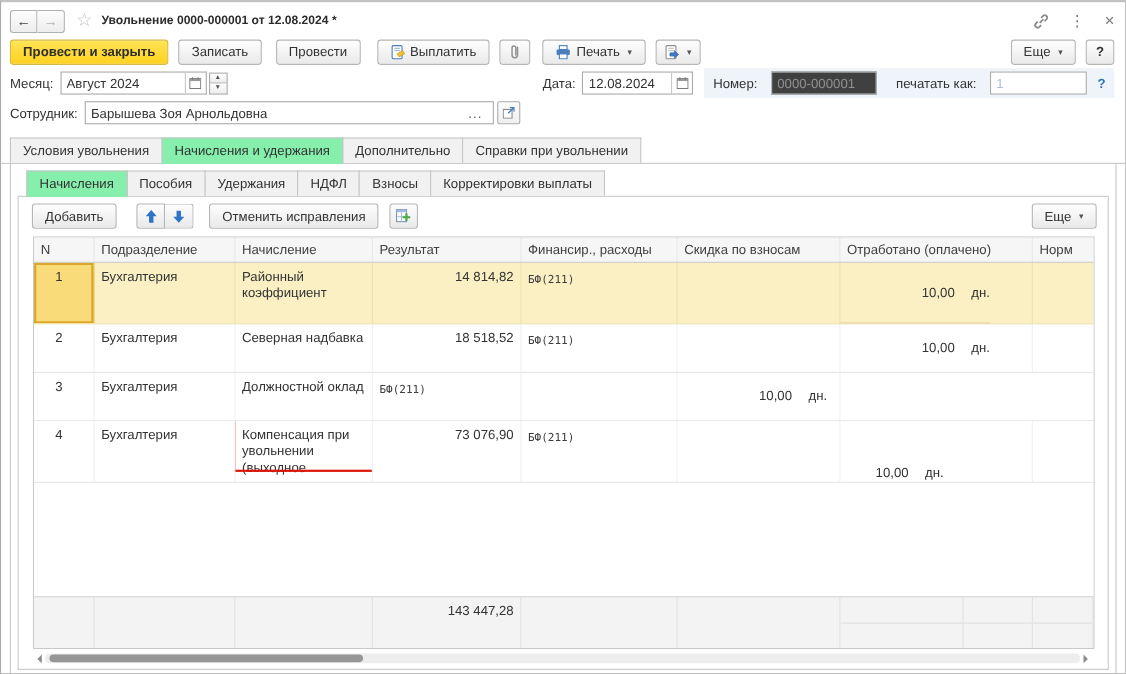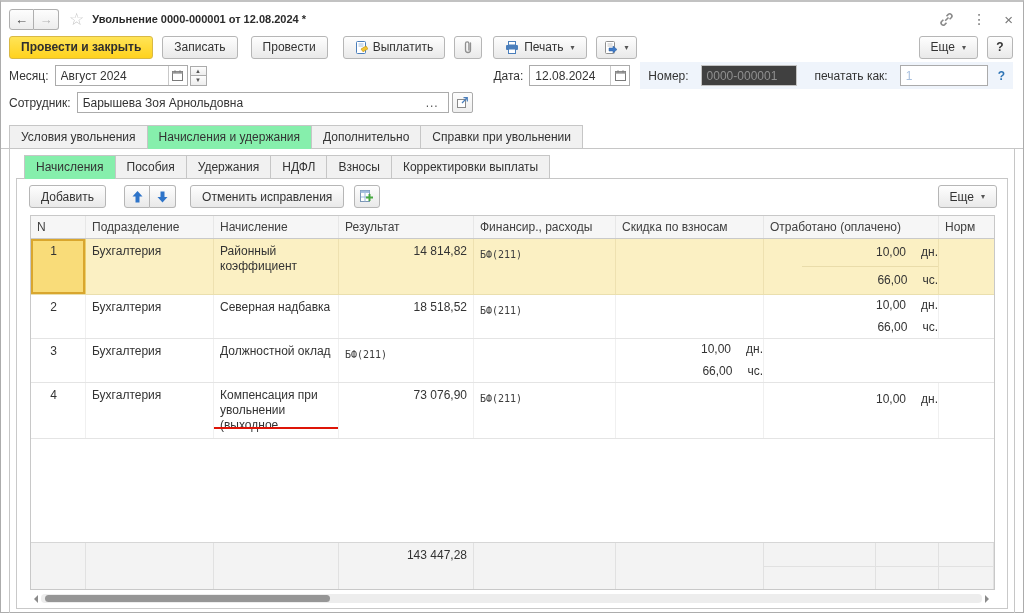--- a/index.html
+++ b/index.html
@@ -75,21 +75,21 @@
   
   .tbl { margin:2px 12px 0 13px; border:1px solid #C8C8C8; width:965px; font-size:12px; }
   .trow { display:grid; grid-template-columns:55px 128px 125px 135px 142px 148px 175px 1fr; }
   .thead { background:#F6F6F6; border-bottom:1px solid #C9C9C9; color:#404040; height:23px; }
   .thead .cell { padding-top:4px; }
   .cell { padding:5px 6px 0; border-right:1px solid rgba(0,0,0,.06); overflow:hidden; line-height:15px; }
   .cell:last-child { border-right:none; }
   .c-num { text-align:right; padding-right:28px; }
   .c-result { text-align:right; }
   .c-fin { font-family:"DejaVu Sans Mono","Liberation Mono",monospace; font-size:10px; padding-top:8px; color:#3D3D3D; }
-  .worked { padding:0; display:flex; flex-direction:column;align-items:flex-end; }
+  .worked { padding:0; display:flex; flex-direction:row; }
   .wline { flex:1; display:grid; grid-template-columns:112px 1fr; align-items:center; }
   .wline .wv { text-align:right; padding-right:8px; }
   .wline .wu { padding-left:7px; }
   .brow { border-bottom:1px solid #E4E4E4; background:#fff; }
   .r1 { height:56px; } .r2 { height:44px; } .r3 { height:44px; } .r4 { height:56px; }
   .r4 .wline { flex:0 0 24px; grid-template-columns:70px 1fr; align-items:end; padding-bottom:0; }
   .r4 .wline .wv, .r4 .wline .wu { padding-top:6px; }
   .sel { background:#FBF0C3; border-bottom-color:#EADFAE; }
   .sel .cell { border-right-color:rgba(125,95,10,.10); }
   .sel .wline:first-child { border-bottom:1px solid rgba(130,100,20,.14); }

